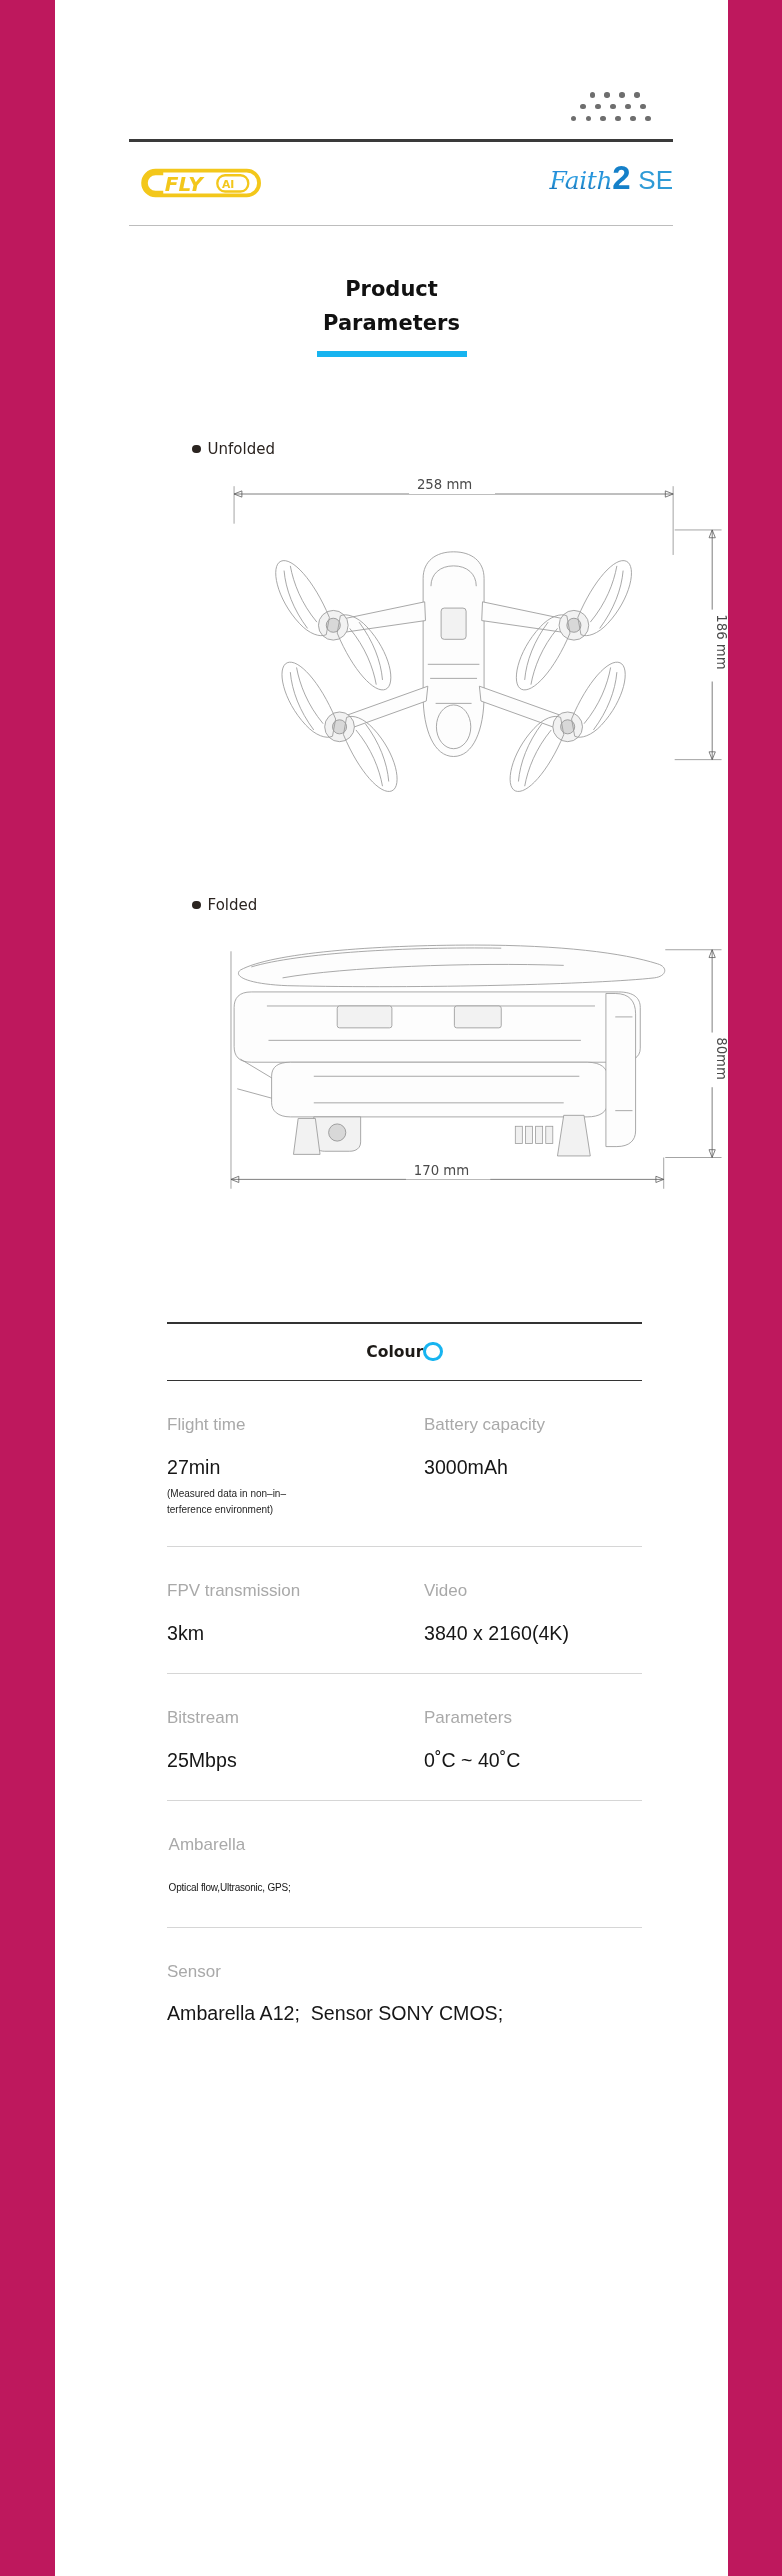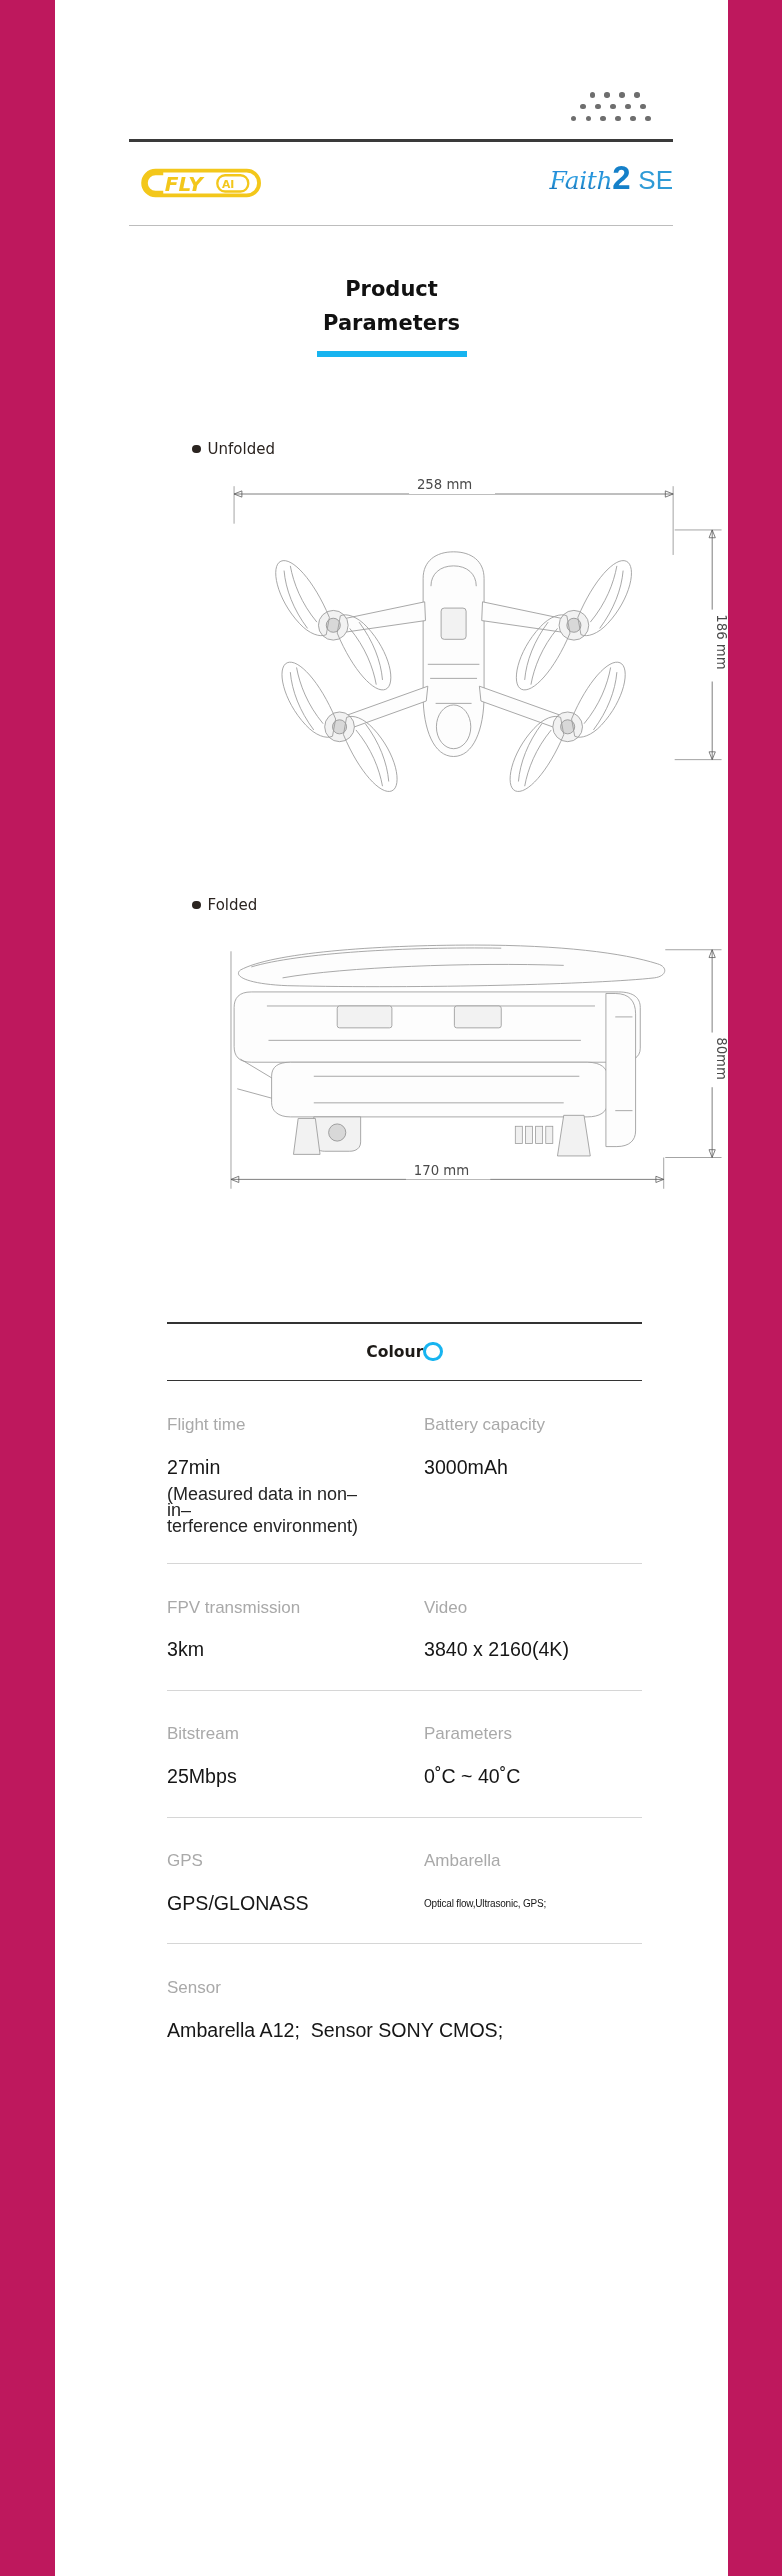--- a/index.html
+++ b/index.html
@@ -212,21 +212,21 @@
     line-height: 23.5px;
     white-space: pre;
   }
   .spec-val.small {
     font-size: 10px;
     letter-spacing: -0.2px;
   }
   .spec-note {
     margin-top: 6.3px;
     font-family: "Liberation Sans", sans-serif;
-    font-size: 18px;
+    font-size: 10px;
     color: #252525;
     line-height: 16.4px;
     max-width: 243px;
     white-space: pre-line;
   }
   .spec-val.wide { white-space: pre; }
 </style>
 </head>
 <body>
 
@@ -481,24 +481,20 @@
               <div class="spec-key">Bitstream</div>
               <div class="spec-val">25Mbps</div>
             </div>
             <div class="spec-cell right">
               <div class="spec-key">Parameters</div>
               <div class="spec-val">0˚C ~ 40˚C</div>
             </div>
           </div>
           <div class="rule-light"></div>
           <div class="spec-row">
-            <div class="spec-cell">
-              <div class="spec-key">GPS</div>
-              <div class="spec-val">GPS/GLONASS</div>
-            </div>
             <div class="spec-cell right">
               <div class="spec-key">Ambarella</div>
               <div class="spec-val small">Optical flow,Ultrasonic, GPS;</div>
             </div>
           </div>
           <div class="rule-light"></div>
           <div class="spec-row">
             <div class="spec-cell">
               <div class="spec-key">Sensor</div>
               <div class="spec-val wide">Ambarella A12;  Sensor SONY CMOS;</div>

